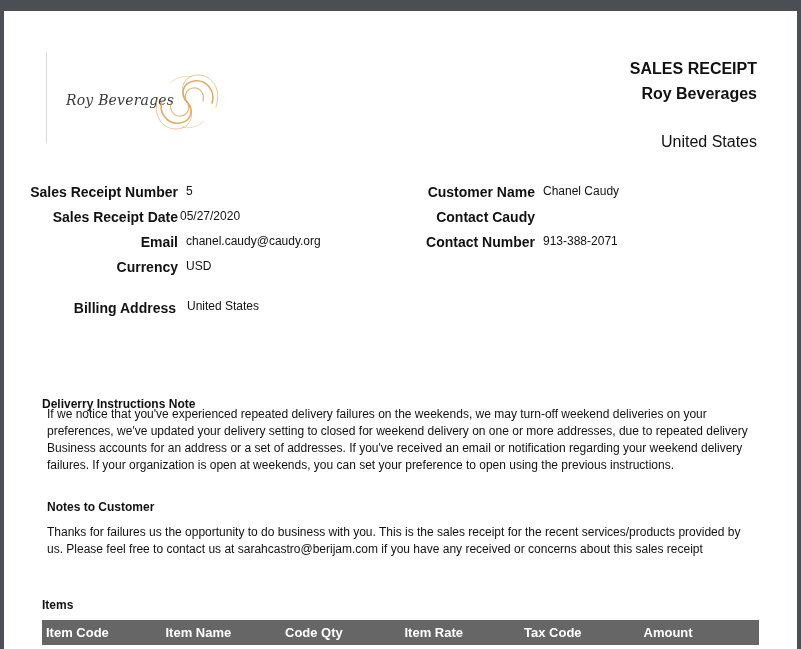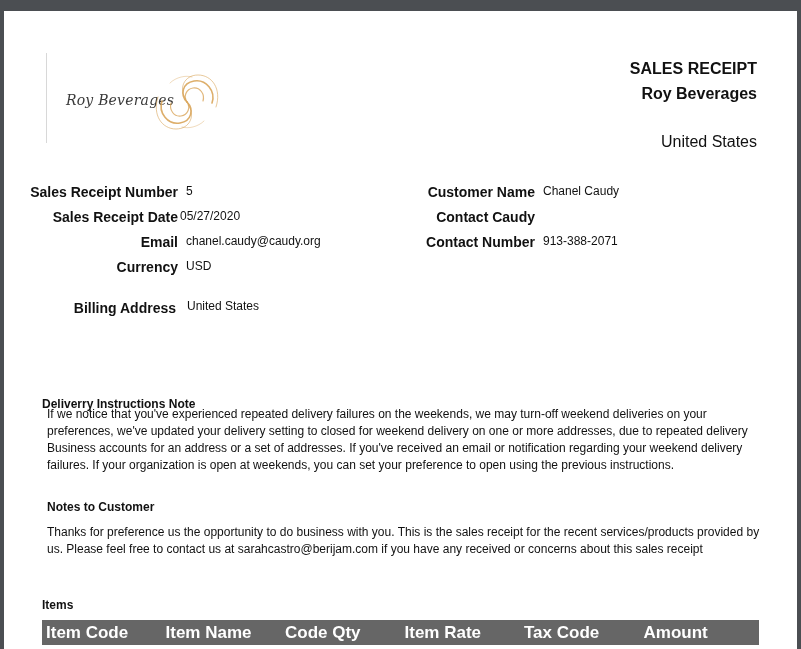--- a/index.html
+++ b/index.html
@@ -36,21 +36,21 @@
   .val { position:absolute; font-size:12px; }
   .section-h { position:absolute; font-weight:bold; font-size:12px; }
   .para {
     position:absolute; font-size:12px; line-height:17px; color:#111;
   }
   .items-table {
     position:absolute; left:38px; top:609px; width:717px; height:25px;
     background:#666666; display:flex; align-items:center;
   }
   .items-table .th {
-    color:#ffffff; font-weight:bold; font-size:17px;
+    color:#ffffff; font-weight:bold; font-size:13px;
     width:120px; padding-left:4px; box-sizing:border-box;
   }
 </style>
 </head>
 <body>
 
 <div class="page">
 
   <div class="logo-line"></div>
   <div class="logo-text">Roy Beverages</div>
@@ -98,21 +98,21 @@
   <div class="section-h" style="left:38px; top:370px;margin-top:16px;">Deliverry Instructions Note</div>
   <div class="para" style="left:43px; top:395px;">
     <div>If we notice that you've experienced repeated delivery failures on the weekends, we may turn-off weekend deliveries on your</div>
     <div>preferences, we've updated your delivery setting to closed for weekend delivery on one or more addresses, due to repeated delivery</div>
     <div>Business accounts for an address or a set of addresses. If you've received an email or notification regarding your weekend delivery</div>
     <div>failures. If your organization is open at weekends, you can set your preference to open using the previous instructions.</div>
   </div>
 
   <div class="section-h" style="left:43px; top:489px;">Notes to Customer</div>
   <div class="para" style="left:43px; top:513px;">
-    <div>Thanks for preference us the opportunity to do business with you. This is the sales receipt for the recent services/products provided by</div>
+    <div>Thanks for failures us the opportunity to do business with you. This is the sales receipt for the recent services/products provided by</div>
     <div>us. Please feel free to contact us at sarahcastro@berijam.com if you have any received or concerns about this sales receipt</div>
   </div>
 
   <div class="section-h" style="left:38px; top:587px;">Items</div>
   <div class="items-table">
     <div class="th">Item Code</div>
     <div class="th">Item Name</div>
     <div class="th">Code Qty</div>
     <div class="th">Item Rate</div>
     <div class="th">Tax Code</div>

